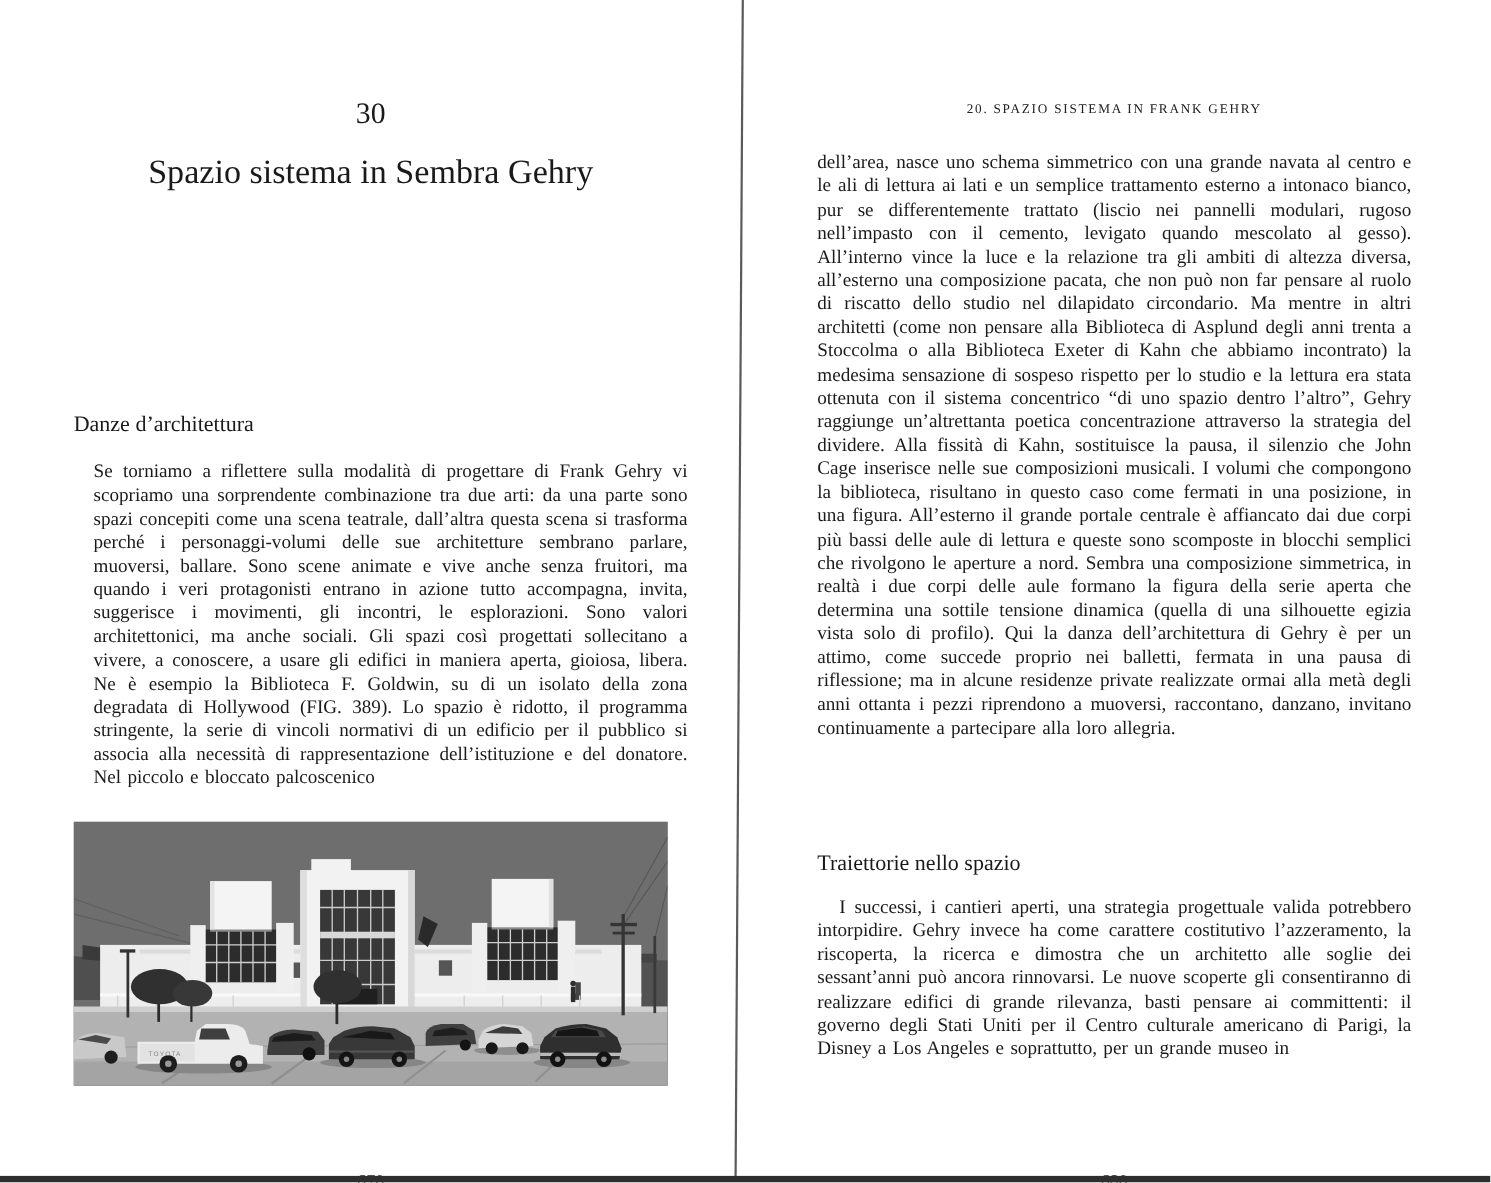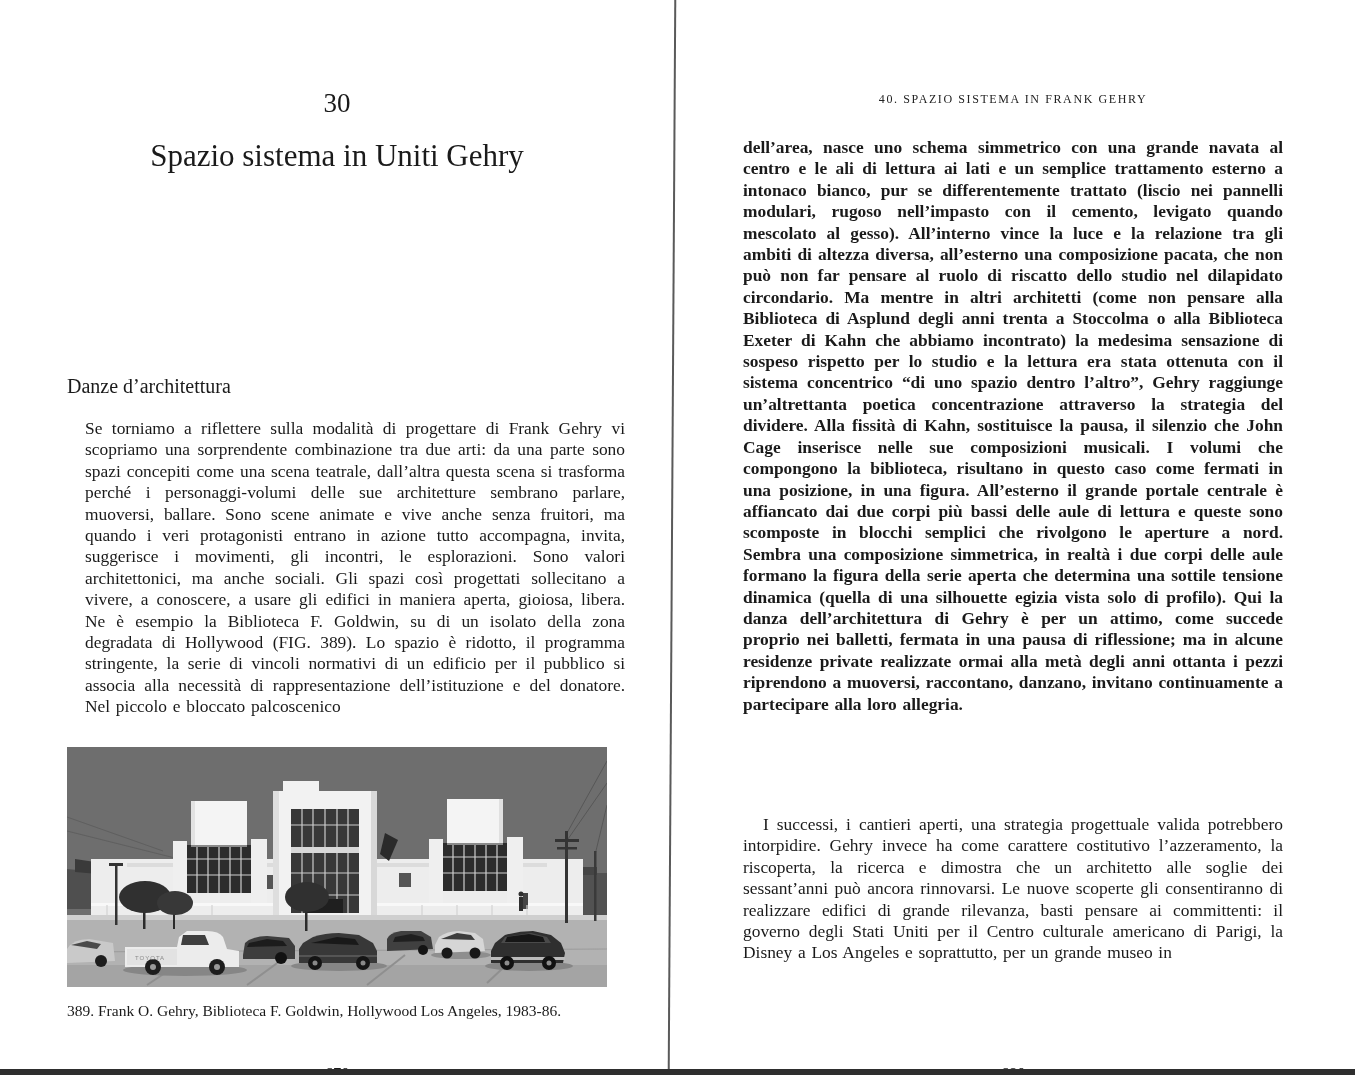--- a/index.html
+++ b/index.html
@@ -31,21 +31,21 @@
   }
   .sh-danze { top:330px; }
   .sh-traiettorie { top:729px; }
 
   .body-text {
     font-size:17.4px; line-height:21.4px;
     text-align:justify; margin:0;
     word-spacing:1.4px;
   }
   .para-left  { position:absolute; top:374px; left:18px; width:540px; }
-  .para-r1    { position:absolute; top:93px;  left:0; width:540px;font-weight:bold; }
+  .para-r1    { position:absolute; top:93px;  left:0; width:540px; }
   .para-group { position:absolute; top:770px; left:0; width:540px; }
   .indented   { text-indent:20px; }
 
   .photo {
     position:absolute; top:703px; left:0; width:540px; height:240px;
     margin:0; background:#6e6e6e; overflow:hidden;
   }
   .photo svg { display:block; width:540px; height:240px; }
 
   .caption {
@@ -75,21 +75,21 @@
     background:#2e2e2e;
   }
 </style>
 </head>
 <body>
 
 <div class="spread">
 
   <main class="page page-left">
     <div class="chapter-number">30</div>
-    <h1 class="chapter-title">Spazio sistema in Uniti Gehry</h1>
+    <h1 class="chapter-title">Spazio sistema in Sembra Gehry</h1>
     <h2 class="section-heading sh-danze">Danze d’architettura</h2>
     <p class="body-text para-left">Se torniamo a riflettere sulla modalità di progettare di Frank Gehry vi scopriamo una sorprendente combinazione tra due arti: da una parte sono spazi concepiti come una scena teatrale, dall’altra questa scena si trasforma perché i personaggi-volumi delle sue architetture sembrano parlare, muoversi, ballare. Sono scene animate e vive anche senza fruitori, ma quando i veri protagonisti entrano in azione tutto accompagna, invita, suggerisce i movimenti, gli incontri, le esplorazioni. Sono valori architettonici, ma anche sociali. Gli spazi così progettati sollecitano a vivere, a conoscere, a usare gli edifici in maniera aperta, gioiosa, libera. Ne è esempio la Biblioteca F. Goldwin, su di un isolato della zona degradata di Hollywood (FIG. 389). Lo spazio è ridotto, il programma stringente, la serie di vincoli normativi di un edificio per il pubblico si associa alla necessità di rappresentazione dell’istituzione e del donatore. Nel piccolo e bloccato palcoscenico</p>
 
     <figure class="photo">
       <svg viewBox="0 0 540 240" preserveAspectRatio="none">
 
         <rect x="0" y="0" width="540" height="240" fill="#6e6e6e"></rect>
 
         <path d="M0,70 L96,104" stroke="#5f5f5f" stroke-width="1" fill="none"></path>
         <path d="M0,84 L112,112" stroke="#5f5f5f" stroke-width="1" fill="none"></path>
@@ -245,29 +245,29 @@
         <path d="M438,190 L464,186 L480,190 L484,196 L434,196 Z" fill="#4a4a4a"></path>
         <path d="M440,190 L462,187 L476,190 L478,195 L438,195 Z" fill="#161616"></path>
         <rect x="424" y="210" width="74" height="3" fill="#bbbbbb"></rect>
         <circle cx="440" cy="216" r="7" fill="#111111"></circle>
           <circle cx="440" cy="216" r="2.5" fill="#8d8d8d"></circle>
         <circle cx="482" cy="216" r="7" fill="#111111"></circle>
           <circle cx="482" cy="216" r="2.5" fill="#8d8d8d"></circle>
       </svg>
     </figure>
 
-    <figcaption class="caption">389. Frank O. Gehry, Biblioteca F. Goldwin, Hollywood Los Angeles, 1983-86.</figcaption>
     <div class="folio">670</div>
   </main>
 
   <div class="gutter"></div>
 
   <main class="page page-right">
-    <div class="running-header">40. SPAZIO SISTEMA IN FRANK GEHRY</div>
+    <div class="running-header">20. SPAZIO SISTEMA IN FRANK GEHRY</div>
     <p class="body-text para-r1">dell’area, nasce uno schema simmetrico con una grande navata al centro e le ali di lettura ai lati e un semplice trattamento esterno a intonaco bianco, pur se differentemente trattato (liscio nei pannelli modulari, rugoso nell’impasto con il cemento, levigato quando mescolato al gesso). All’interno vince la luce e la relazione tra gli ambiti di altezza diversa, all’esterno una composizione pacata, che non può non far pensare al ruolo di riscatto dello studio nel dilapidato circondario. Ma mentre in altri architetti (come non pensare alla Biblioteca di Asplund degli anni trenta a Stoccolma o alla Biblioteca Exeter di Kahn che abbiamo incontrato) la medesima sensazione di sospeso rispetto per lo studio e la lettura era stata ottenuta con il sistema concentrico “di uno spazio dentro l’altro”, Gehry raggiunge un’altrettanta poetica concentrazione attraverso la strategia del dividere. Alla fissità di Kahn, sostituisce la pausa, il silenzio che John Cage inserisce nelle sue composizioni musicali. I volumi che compongono la biblioteca, risultano in questo caso come fermati in una posizione, in una figura. All’esterno il grande portale centrale è affiancato dai due corpi più bassi delle aule di lettura e queste sono scomposte in blocchi semplici che rivolgono le aperture a nord. Sembra una composizione simmetrica, in realtà i due corpi delle aule formano la figura della serie aperta che determina una sottile tensione dinamica (quella di una silhouette egizia vista solo di profilo). Qui la danza dell’architettura di Gehry è per un attimo, come succede proprio nei balletti, fermata in una pausa di riflessione; ma in alcune residenze private realizzate ormai alla metà degli anni ottanta i pezzi riprendono a muoversi, raccontano, danzano, invitano continuamente a partecipare alla loro allegria.</p>
+    <h2 class="section-heading sh-traiettorie">Traiettorie nello spazio</h2>
     <div class="para-group">
       <p class="body-text indented">I successi, i cantieri aperti, una strategia progettuale valida potrebbero intorpidire. Gehry invece ha come carattere costitutivo l’azzeramento, la riscoperta, la ricerca e dimostra che un architetto alle soglie dei sessant’anni può ancora rinnovarsi. Le nuove scoperte gli consentiranno di realizzare edifici di grande rilevanza, basti pensare ai committenti: il governo degli Stati Uniti per il Centro culturale americano di Parigi, la Disney a Los Angeles e soprattutto, per un grande museo in</p>
     </div>
     <div class="folio">680</div>
   </main>
 
   <div class="bottom-bar"></div>
 </div>
 
 </body></html>

